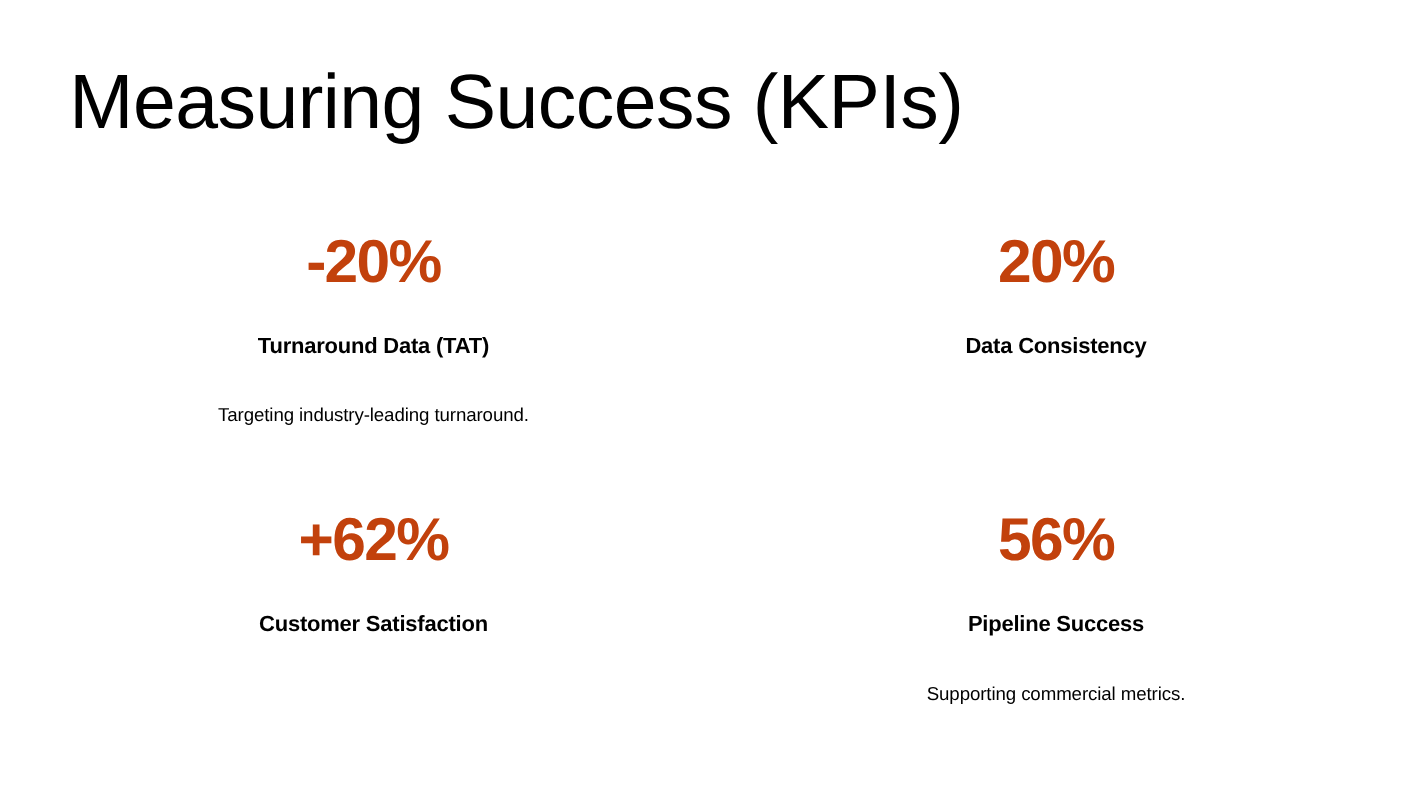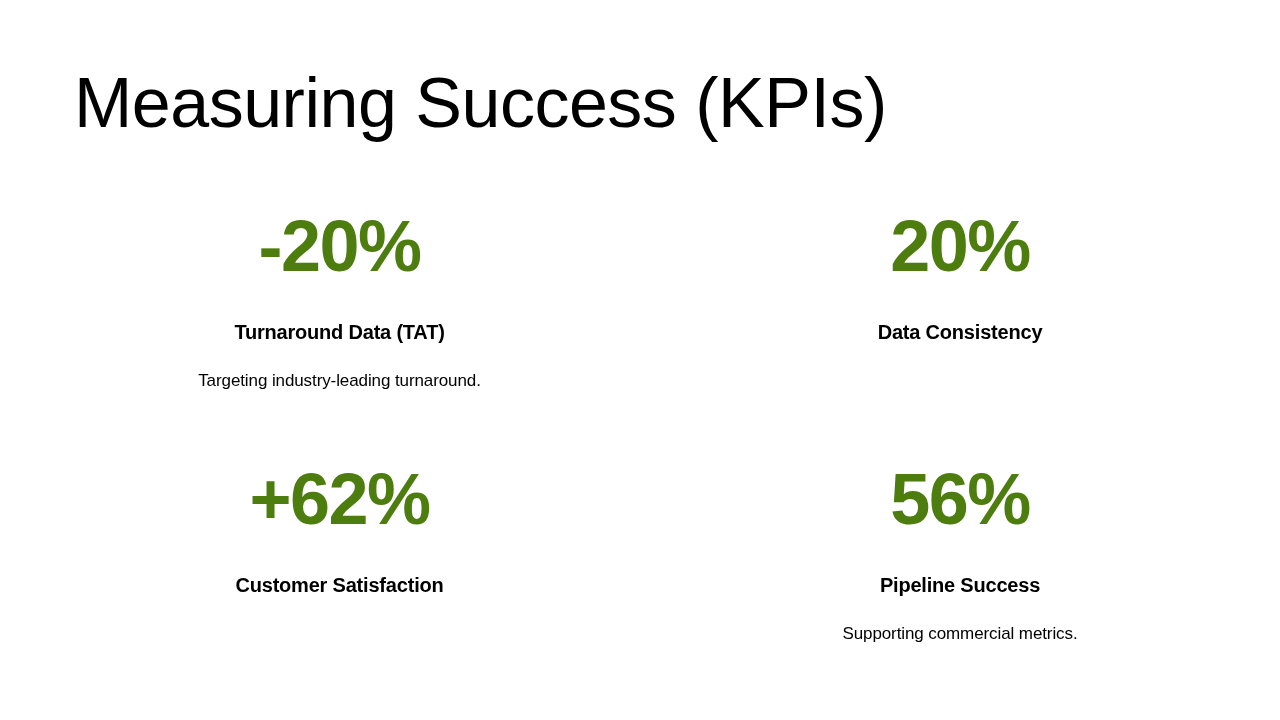--- a/index.html
+++ b/index.html
@@ -25,21 +25,21 @@
   .slide-title {
     position: absolute;
     left: 58px;
     top: 52px;
     font-size: 70px;
     font-weight: 300;
     line-height: 1;
     letter-spacing: -0.5px;
     color: #000000;
     white-space: nowrap;
-    margin: 16px;
+    margin: 5px;
   }
 
   
   .kpi-grid {
     position: absolute;
     left: 0;
     top: 178px;
     width: 1280px;
     display: grid;
     grid-template-columns: 1fr 1fr;
@@ -52,46 +52,46 @@
 
   .kpi-item {
     display: flex;
     flex-direction: column;
     align-items: center;
     text-align: center;
     box-sizing: border-box;
   }
 
   .kpi-value {
-    font-size: 72px;
+    font-size: 55px;
     font-weight: 700;
     line-height: 1;
     letter-spacing: -1.5px;
-    color: #4d7c0f;
+    color: #c2410c;
     margin: 0;
     padding-top: 32px;
   }
 
   .kpi-label {
     font-size: 20px;
     font-weight: 700;
     line-height: 1.2;
     letter-spacing: -0.2px;
     color: #000000;
     margin: 0;
     padding-top: 38px;
   }
 
   .kpi-desc {
     font-size: 17px;
     font-weight: 400;
     line-height: 1.3;
     letter-spacing: -0.1px;
     color: #000000;
-    margin: 4px;
+    margin: 18px;
     padding-top: 22px;
   }
 </style>
 </head>
 <body>
 
 <div class="slide">
 
   <h1 class="slide-title">Measuring Success (KPIs)</h1>
 

